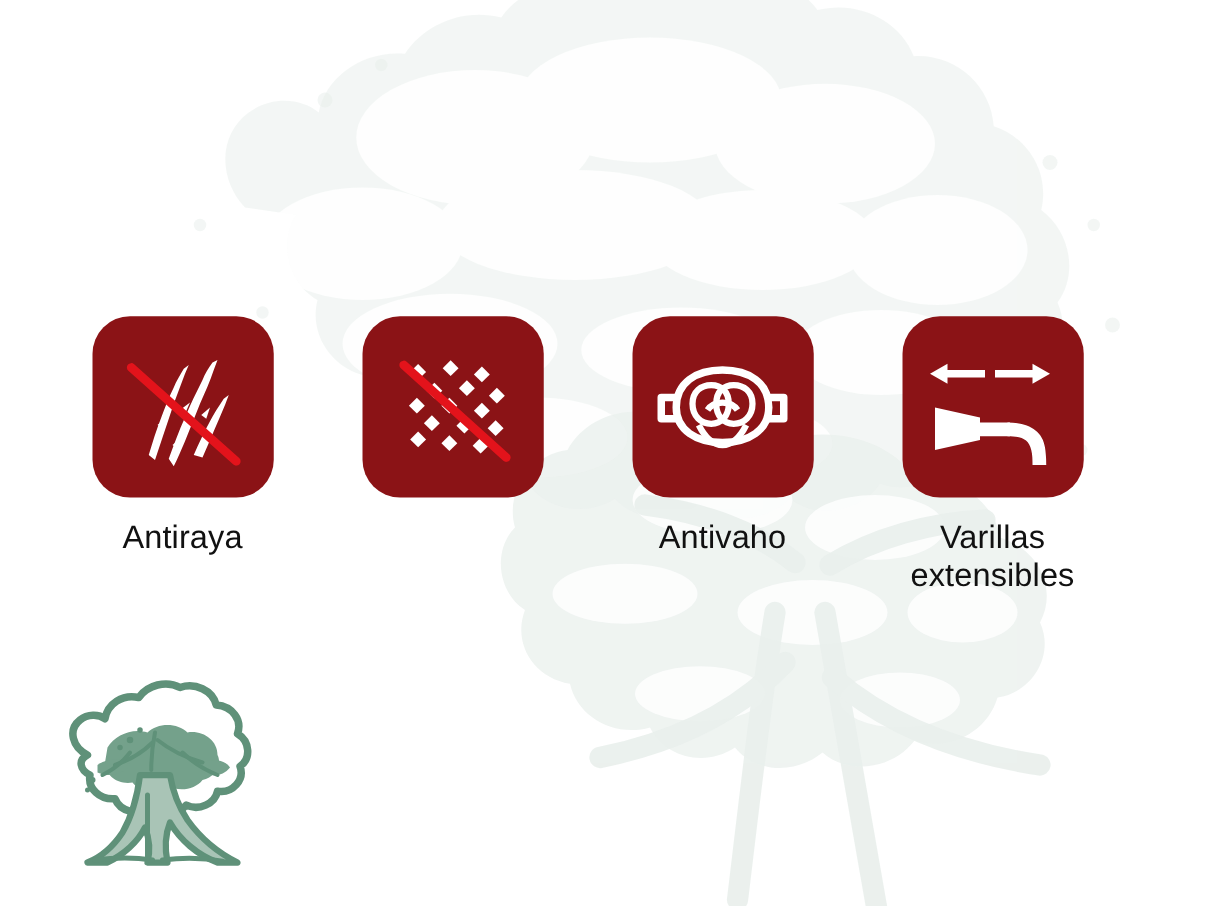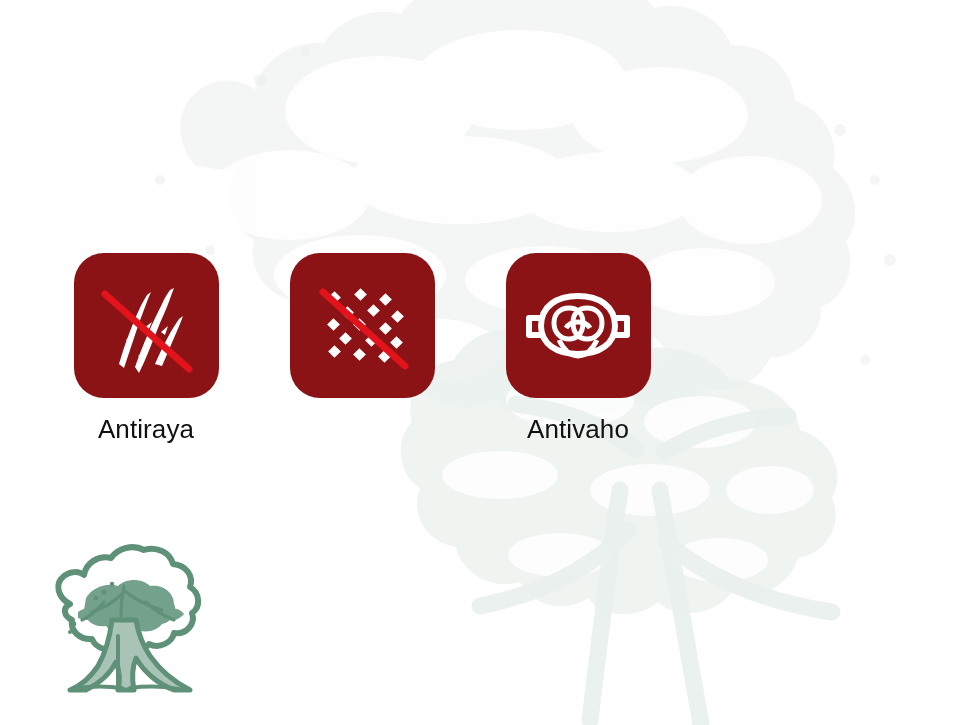--- a/index.html
+++ b/index.html
@@ -263,20 +263,47 @@
                      C83 55 76 61 68 61 C60 61 54 55 54 45 Z"></path>
 
             <path d="M47 50 C52 42 66 42 71 50"></path>
             <path d="M40 62 C46 74 52 78 59 78 C66 78 72 74 78 62"></path>
           </g>
         </svg>
       </div>
       <div class="feature-label">Antivaho</div>
     </div>
 
+    <div class="feature-item">
+      <div class="tile">
+        <svg width="112" height="100" viewBox="0 0 112 100" aria-hidden="true">
+          <g fill="#FFFFFF">
+
+            <rect x="16" y="20" width="34" height="6"></rect>
+            <path d="M6 23 L20 15 L20 31 Z"></path>
+
+            <rect x="58" y="20" width="34" height="6"></rect>
+            <path d="M102 23 L88 15 L88 31 Z"></path>
+
+            <path d="M10 50 L46 58 L46 76 L10 84 Z"></path>
+
+            <rect x="46" y="62" width="24" height="11"></rect>
+
+            <path d="M68 62
+                     C84 62 96 68 98 82
+                     C99 89 99 93 99 96
+                     L88 96
+                     C88 92 88 88 87 84
+                     C85 75 79 73 68 73 Z"></path>
+          </g>
+        </svg>
+      </div>
+      <div class="feature-label">Varillas
+extensibles</div>
+    </div>
 
   </div>
 
   <div class="brand-logo">
     <svg viewBox="0 0 190 170" xmlns="http://www.w3.org/2000/svg" aria-hidden="true">
 
       <path d="M44 68
                C32 62 28 48 38 40 C44 35 53 35 58 39
                C60 27 72 19 85 22 C92 12 107 8 118 14
                C130 10 144 16 147 28 C160 29 168 40 164 51

